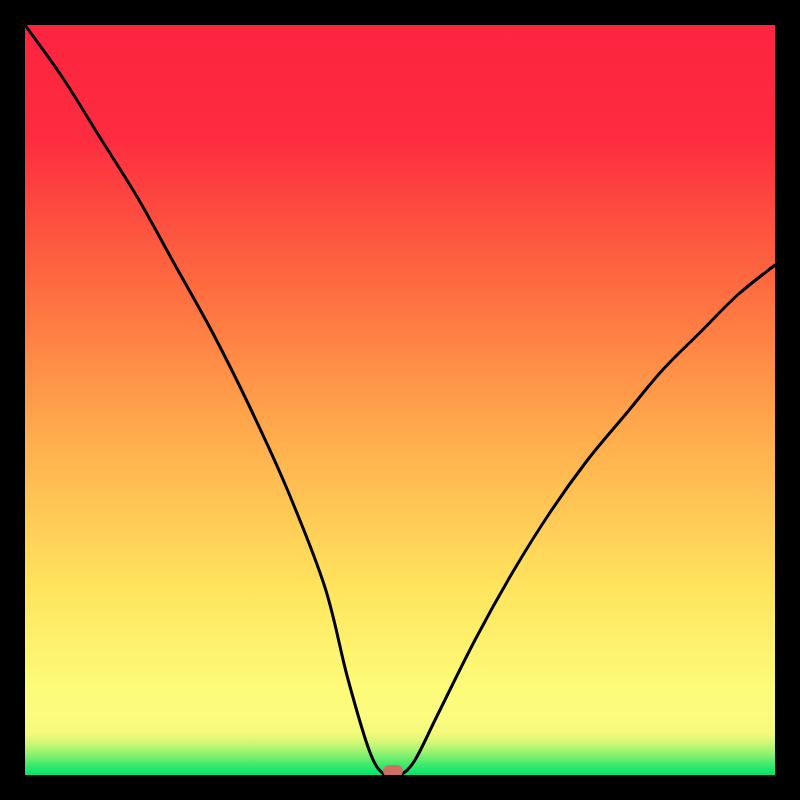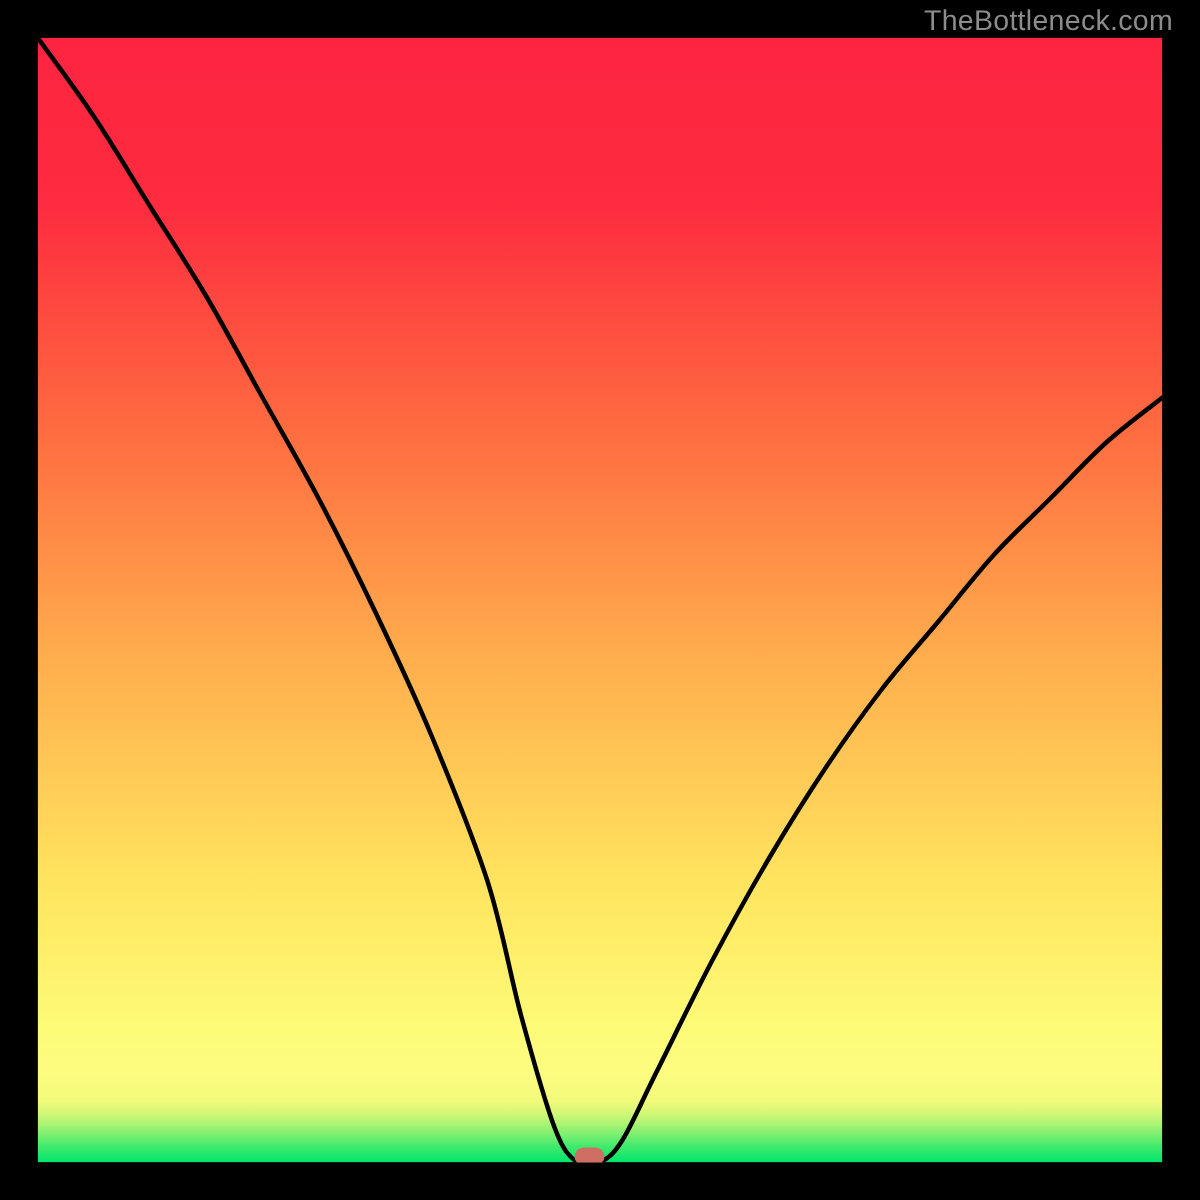--- a/index.html
+++ b/index.html
@@ -57,21 +57,20 @@
     font-size: 19px;
     font-weight: 500;
     letter-spacing: 0.2px;
   }
 </style>
 </head>
 <body>
 
 <div class="frame">
 
-  <div class="watermark">TheBottleneck.com</div>
 
   <div class="plot">
 
     <svg class="gradient" viewBox="0 0 750 750" preserveAspectRatio="none">
       <defs>
         <linearGradient id="bg" x1="0" y1="0" x2="0" y2="1">
           <stop offset="0%" stop-color="#fd2440"></stop>
           <stop offset="15%" stop-color="#fd2c3f"></stop>
           <stop offset="35%" stop-color="#fe6c40"></stop>
           <stop offset="55%" stop-color="#ffad4d"></stop>

